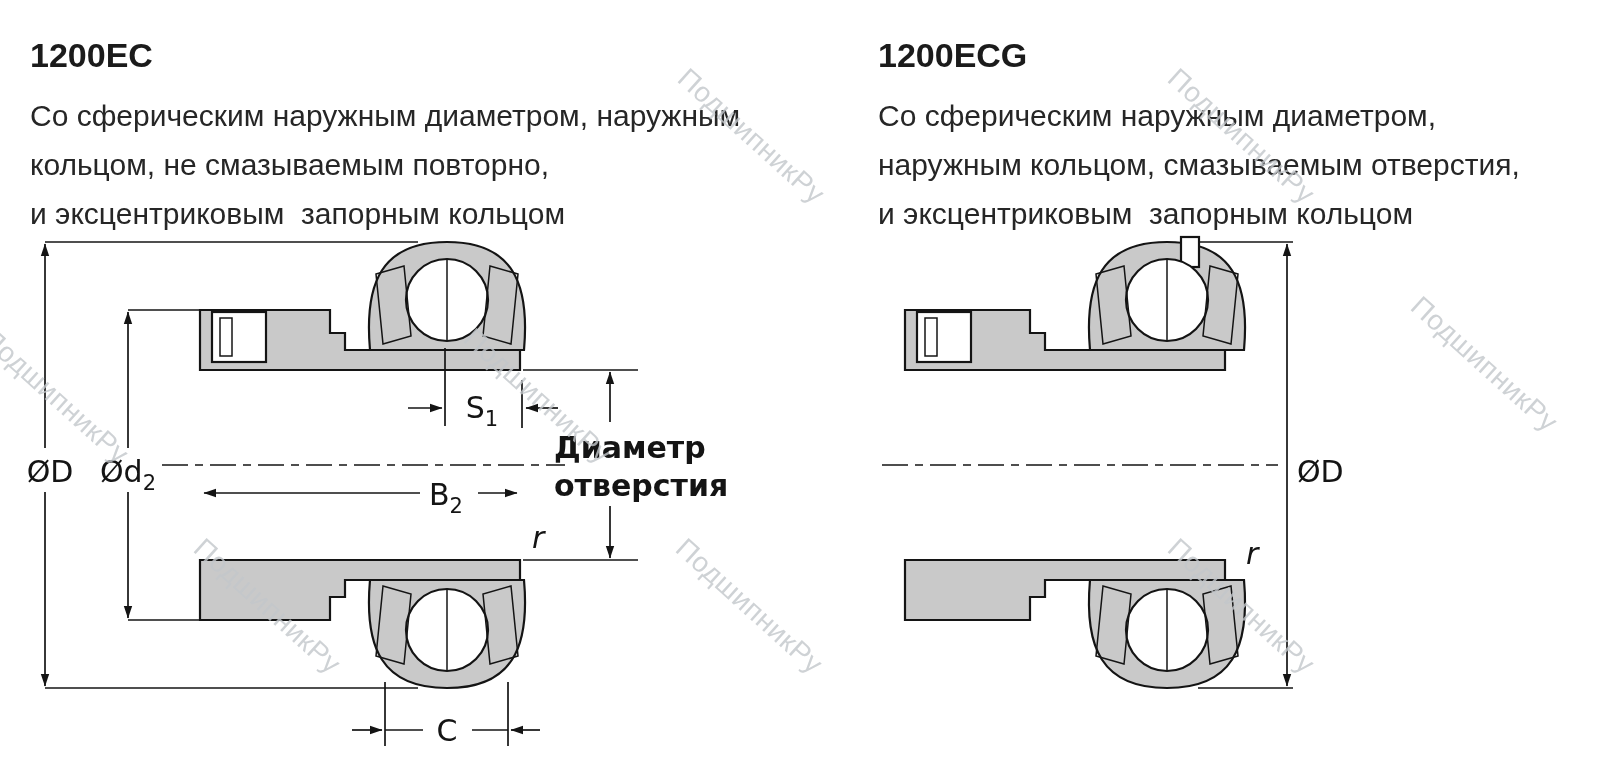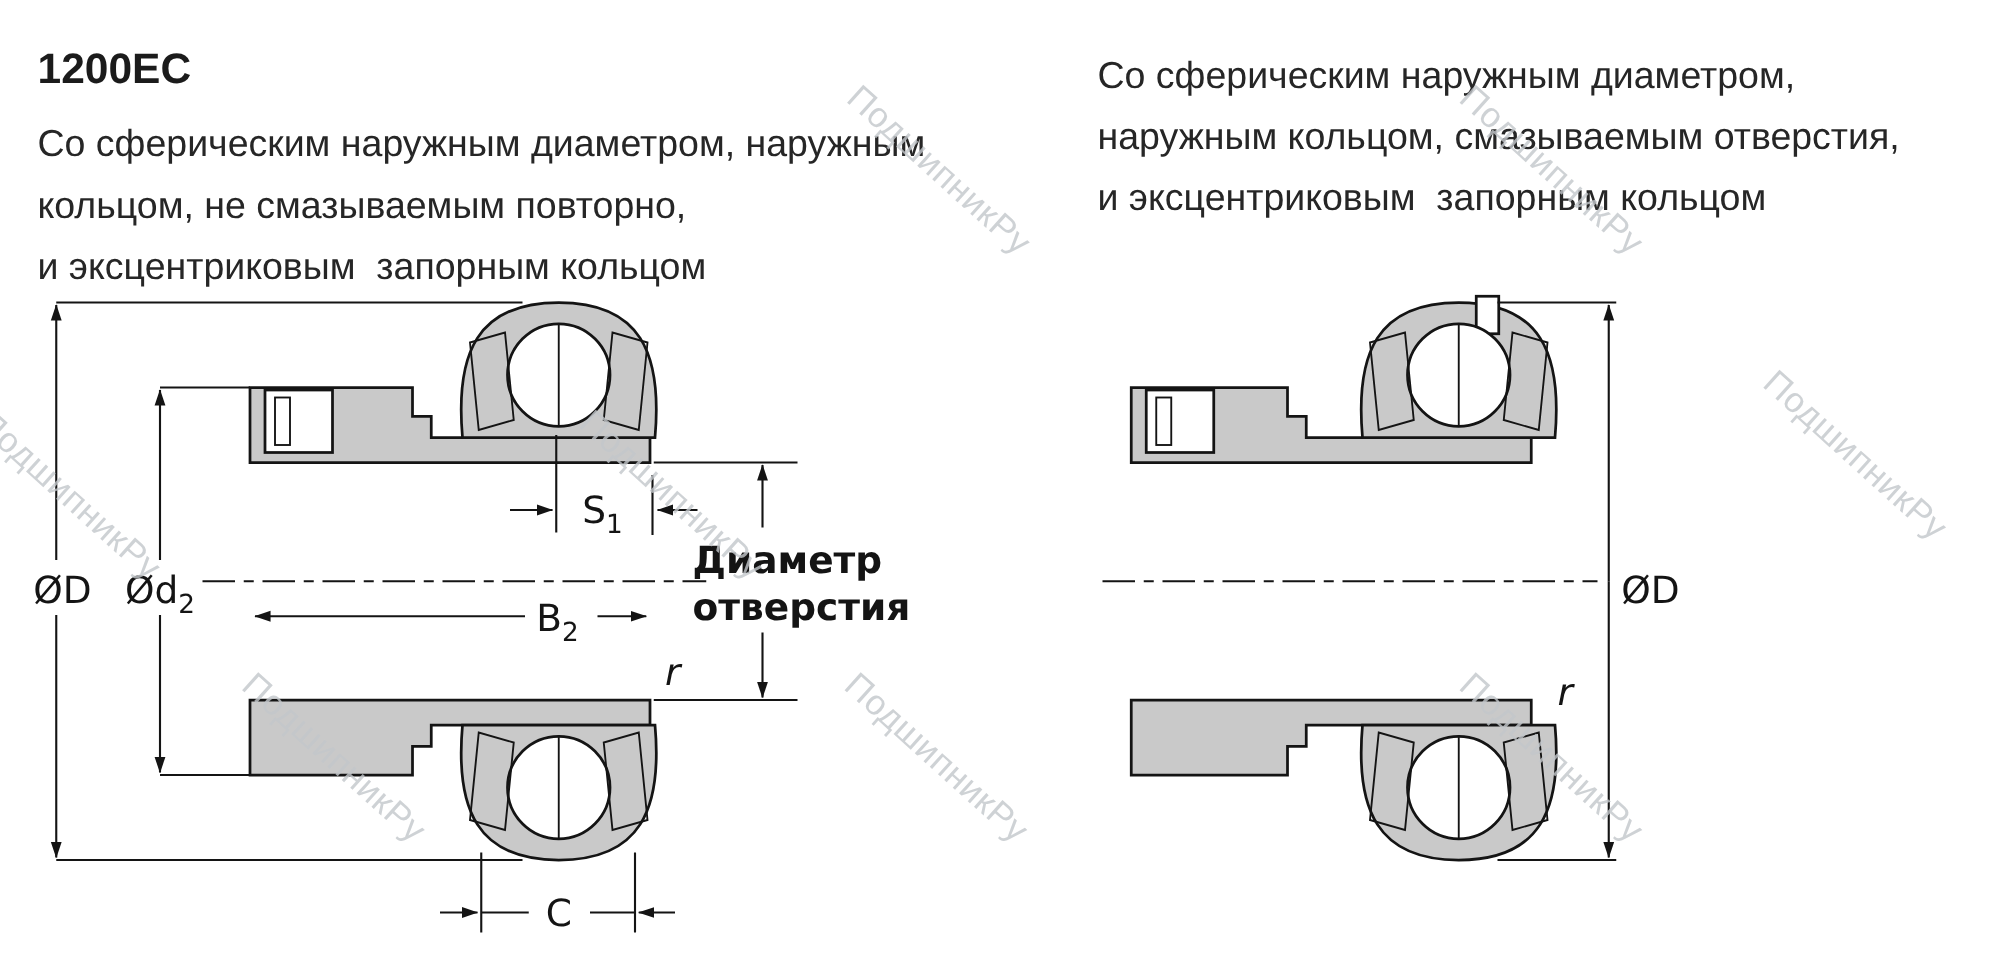--- a/index.html
+++ b/index.html
@@ -31,20 +31,21 @@
 
 <div class="page">
 
   <div class="col col-left">
     <div class="title">1200EC</div>
     <div class="desc">Со сферическим наружным диаметром, наружным
 кольцом, не смазываемым повторно,
 и эксцентриковым  запорным кольцом</div>
   </div>
   <div class="col col-right">
+    <div class="title">1200ECG</div>
     <div class="desc">Со сферическим наружным диаметром,
 наружным кольцом, смазываемым отверстия,
 и эксцентриковым  запорным кольцом</div>
   </div>
 
   <svg class="diagram diagram-left" width="740" height="546" viewBox="0 0 740 546">
     <defs>
       <marker id="arwL" viewBox="0 0 12 10" markerWidth="13" markerHeight="11" refX="11.5" refY="5" orient="auto" markerUnits="userSpaceOnUse">
           <path d="M0,1 L12,5 L0,9 Z" fill="#141414"></path>
         </marker>

